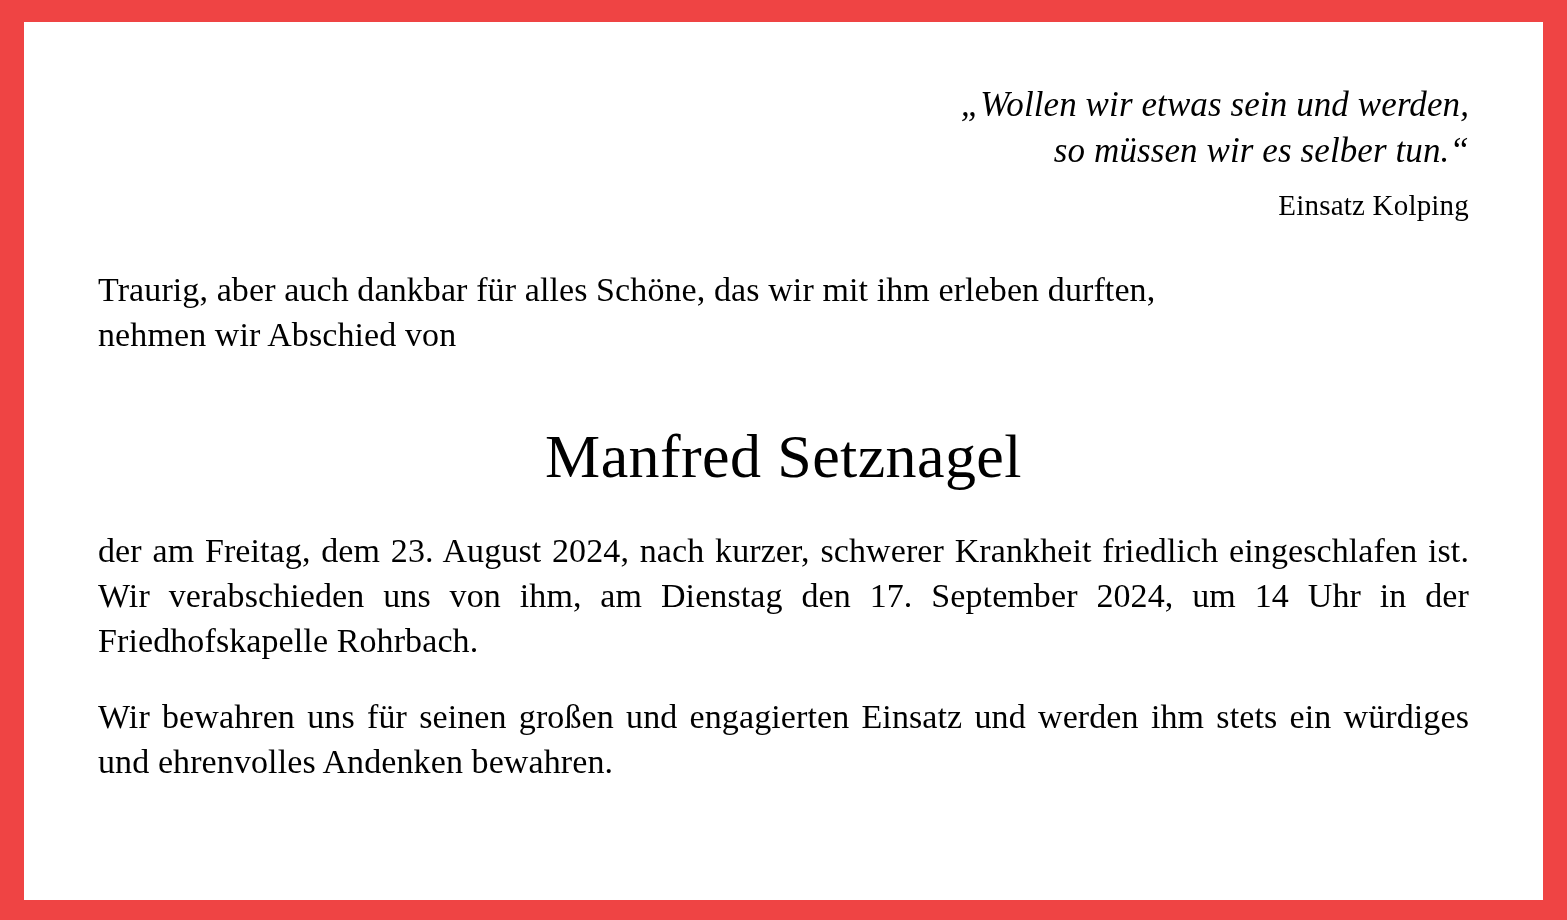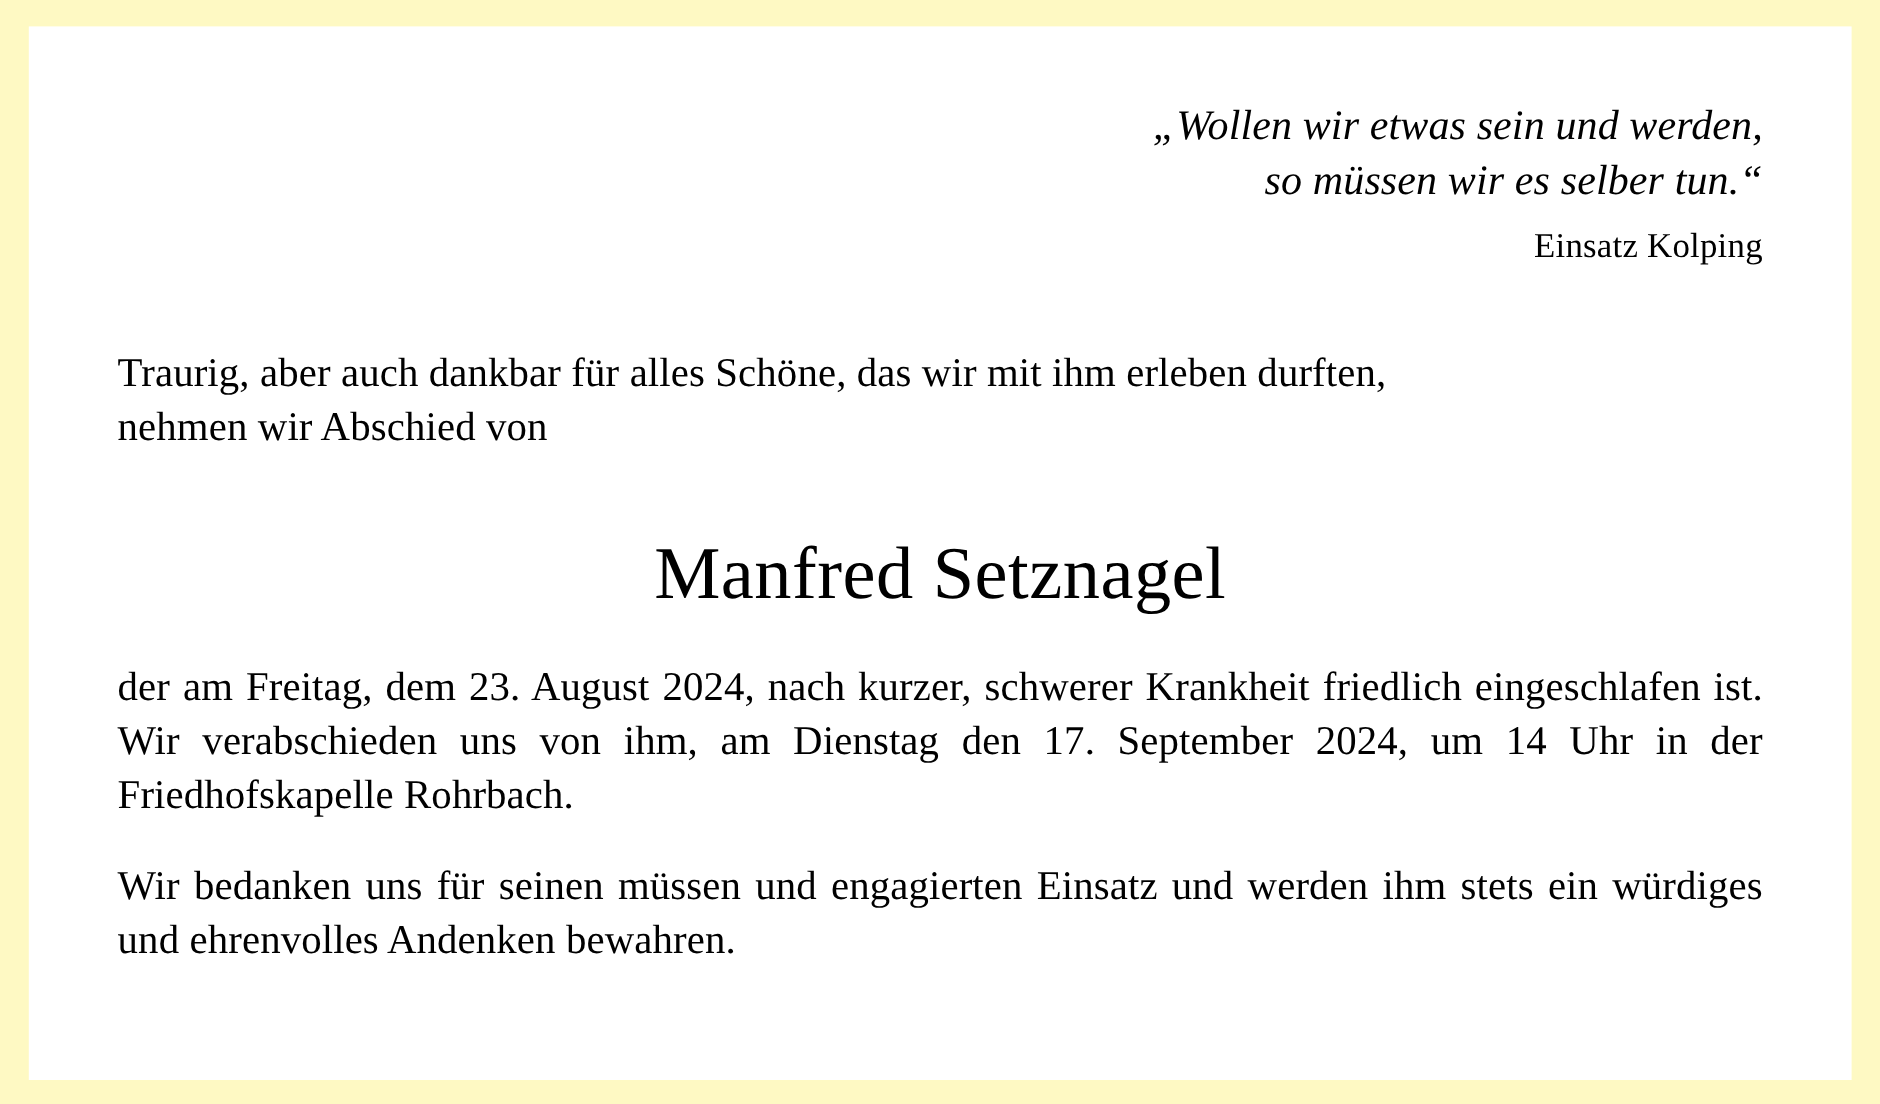--- a/index.html
+++ b/index.html
@@ -11,21 +11,21 @@
     width: 1567px;
     height: 920px;
     font-family: "Liberation Serif", serif;
     color: #000000;
     overflow: hidden;
   }
   .obituary-frame {
     box-sizing: border-box;
     width: 1567px;
     height: 920px;
-    background: #fef9c3;
+    background: #ef4444;
     padding: 22px 24px 20px 24px;
   }
   .obituary-card {
     box-sizing: border-box;
     width: 100%;
     height: 100%;
     background: #ffffff;
     position: relative;
     padding: 60px 74px 40px 74px;
   }
@@ -42,21 +42,21 @@
     white-space: pre-line;
     text-align: right;
   }
   .quote-author {
     font-size: 29px;
     margin-top: 16px;
     text-align: right;
     letter-spacing: 0.2px;
   }
   .intro-text {
-    margin-top: 68px;
+    margin-top: 46px;
     font-size: 34px;
     line-height: 1.32;
     white-space: pre-line;
     letter-spacing: 0.1px;
   }
   .deceased-name {
     text-align: center;
     font-size: 62px;
     line-height: 1.1;
     margin-top: 64px;
@@ -93,17 +93,17 @@
       <div class="quote-author">Einsatz Kolping</div>
     </div>
 
     <div class="intro-text">Traurig, aber auch dankbar für alles Schöne, das wir mit ihm erleben durften,
 nehmen wir Abschied von</div>
 
     <div class="deceased-name">Manfred Setznagel</div>
 
     <div class="body-paragraph">der am Freitag, dem 23. August 2024, nach kurzer, schwerer Krankheit friedlich eingeschlafen ist. Wir verabschieden uns von ihm, am Dienstag den 17. September 2024, um 14 Uhr in der Friedhofskapelle Rohrbach.</div>
 
-    <div class="body-paragraph second">Wir bedanken uns für seinen müssen und engagierten Einsatz und werden ihm stets ein würdiges und ehrenvolles Andenken bewahren.</div>
+    <div class="body-paragraph second">Wir bewahren uns für seinen großen und engagierten Einsatz und werden ihm stets ein würdiges und ehrenvolles Andenken bewahren.</div>
 
 
   </div>
 </div>
 
 </body></html>

